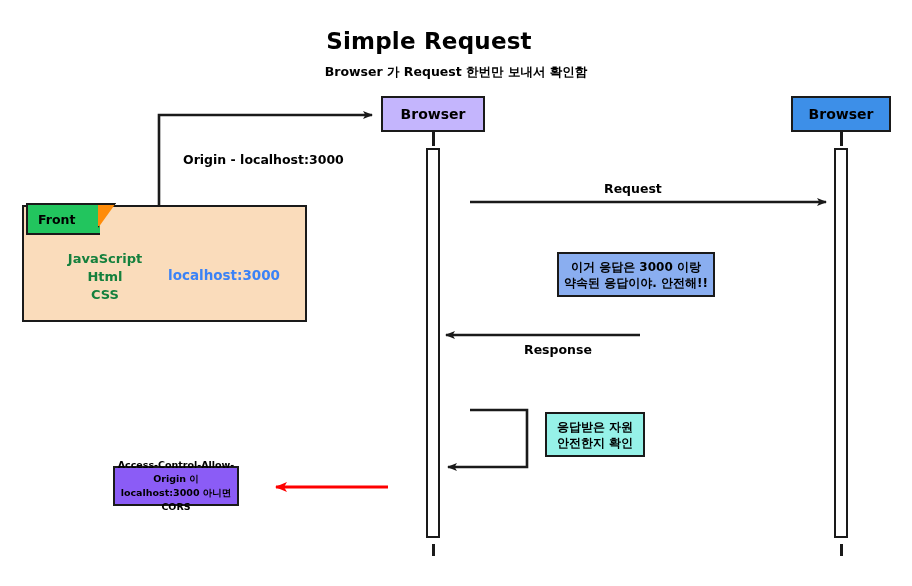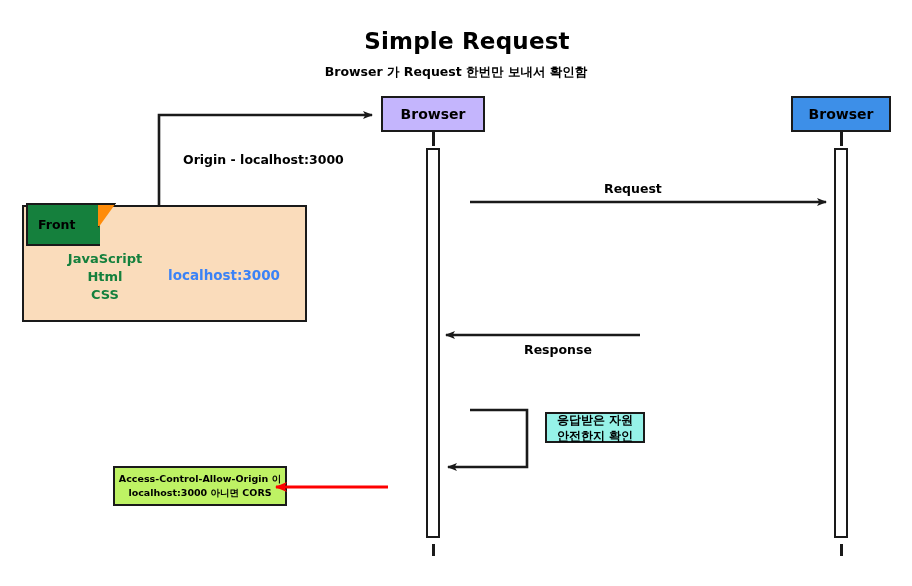--- a/index.html
+++ b/index.html
@@ -20,21 +20,20 @@
   .abs { position: absolute; }
 
   
   .title {
     left: 0; top: 28px; width: 728px;
     text-align: center;
     font-size: 23px;
     font-weight: bold;
     color: #000000;
     letter-spacing: 0.2px;
-    padding-left: 38px;
   }
   .title-inner { display: inline-block; margin-left: 130px; }
   .subtitle {
     left: 0; top: 64px; width: 912px;
     text-align: center;
     font-size: 12.5px;
     font-weight: bold;
     color: #000000;
   }
   .subtitle-inner { display: inline-block; }
@@ -71,22 +70,22 @@
   }
 
   
   .front-box {
     left: 22px; top: 205px; width: 285px; height: 117px;
     background: #fadcbb;
     border: 2px solid #1a1a1a;
     box-sizing: border-box;
   }
   .front-tab {
-    left: 26px; top: 203px; width: 74px; height: 43px;
-    background: #15803d;
+    left: 26px; top: 203px; width: 74px; height: 32px;
+    background: #22c55e;
     border: 2px solid #1a1a1a;
     box-sizing: border-box;
     border-right: none;
     display: flex;
     align-items: center;
     padding-left: 10px;
     font-size: 12.5px;
     font-weight: bold;
     color: #000000;
     z-index: 3;
@@ -132,27 +131,27 @@
     left: 557px; top: 252px; width: 158px; height: 45px;
     background: #8aaef0;
     font-size: 12px;
   }
   .note-orange {
     left: 640px; top: 314px; width: 160px; height: 44px;
     background: #f58a12;
     font-size: 10.5px;
   }
   .note-cyan {
-    left: 545px; top: 412px; width: 100px; height: 31px;
+    left: 545px; top: 412px; width: 100px; height: 45px;
     background: #96f2e8;
     font-size: 12px;
   }
   .note-red {
-    left: 113px; top: 466px; width: 174px; height: 40px;
-    background: #bef264;
+    left: 113px; top: 466px; width: 126px; height: 40px;
+    background: #8b5cf6;
     font-size: 9.5px;
     line-height: 14px;
   }
 
   
   .arrow-label {
     font-size: 12.5px;
     font-weight: bold;
     color: #000000;
     white-space: nowrap;
@@ -201,20 +200,24 @@
   <div class="abs front-tab-notch"></div>
   <div class="abs front-stack" style="white-space: pre-line;">JavaScript
 Html
 CSS</div>
   <div class="abs front-origin">localhost:3000</div>
 
   <div class="abs arrow-label lbl-origin">Origin - localhost:3000</div>
   <div class="abs arrow-label lbl-request">Request</div>
   <div class="abs arrow-label lbl-response">Response</div>
 
+  <div class="abs note note-blue">
+    <span style="white-space: pre-line;">이거 응답은 3000 이랑
+약속된 응답이야. 안전해!!</span>
+  </div>
   <div class="abs note note-cyan">
     <span style="white-space: pre-line;">응답받은 자원
 안전한지 확인</span>
   </div>
   <div class="abs note note-red">
     <span style="white-space: pre-line;">Access-Control-Allow-Origin 이
 localhost:3000 아니면 CORS</span>
   </div>
 
   <svg class="abs overlay" viewBox="0 0 912 586" xmlns="http://www.w3.org/2000/svg">

